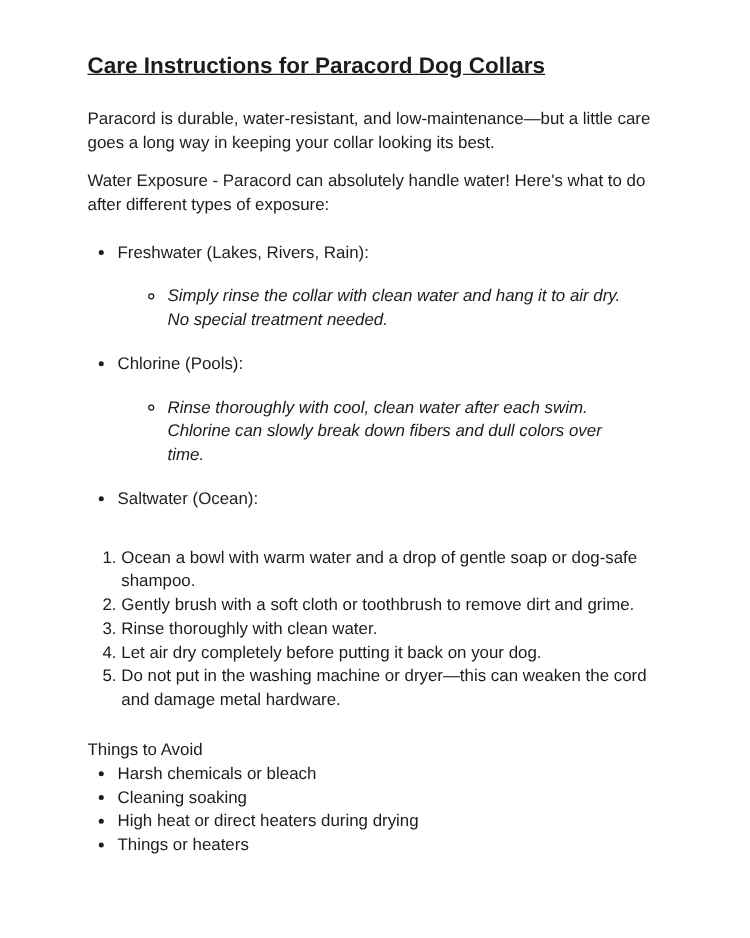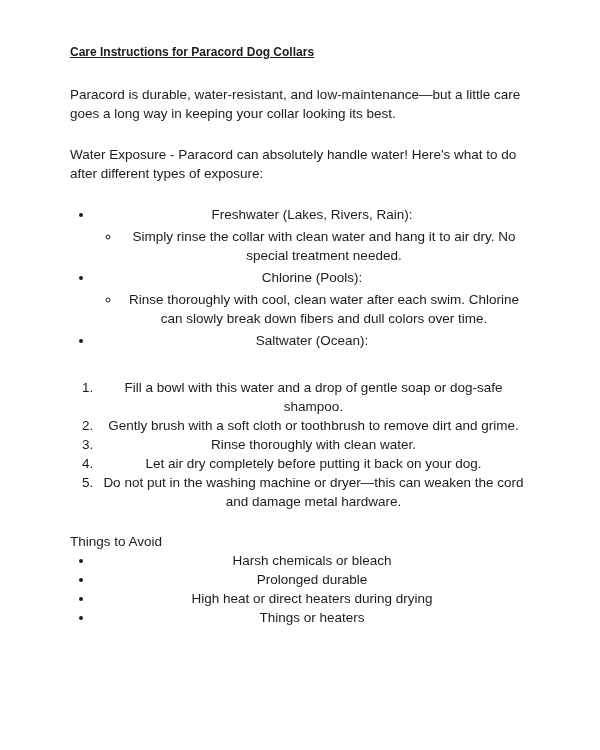--- a/index.html
+++ b/index.html
@@ -15,49 +15,49 @@
     overflow: hidden;
   }
   .doc {
     box-sizing: border-box;
     width: 600px;
     padding: 43px 70px 0 70px;
     font-size: 13.5px;
     line-height: 19px;
   }
   .doc-title {
-    font-size: 12px;
+    font-size: 18px;
     font-weight: bold;
     text-decoration: underline;
     margin: 0 0 23px 0;
   }
   p.para {
-    margin: 22px 0;
+    margin: 12px 0;
   }
   .bold-lead {
     font-weight: normal;
   }
   ul.bullets {
     list-style-type: disc;
     margin: 19px 0;
     padding-left: 24px;
   }
   ul.bullets ul.sub-bullets {
     list-style-type: circle;
-    margin: 3px;
+    margin: 16px;
     padding-left: 24px;
+    font-style: italic;
   }
   ol.steps {
     margin: 28px 0 0 0;
     padding-left: 27px;
   }
   li {
     margin: 0;
     padding: 0;
-    text-align: center;
   }
   p.avoid-heading {
     font-weight: normal;
     margin: 21px 0 0 0;
   }
   ul.avoid-list {
     list-style-type: disc;
     margin: 0;
     padding-left: 24px;
   }
@@ -88,29 +88,29 @@
         <li>Rinse thoroughly with cool, clean water after each swim. Chlorine can slowly break down fibers and dull colors over time.</li>
       </ul>
     </li>
     <li>
       <span>Saltwater (Ocean):</span>
     </li>
   </ul>
 
 
   <ol class="steps">
-    <li>Fill a bowl with this water and a drop of gentle soap or dog-safe shampoo.</li>
+    <li>Ocean a bowl with warm water and a drop of gentle soap or dog-safe shampoo.</li>
     <li>Gently brush with a soft cloth or toothbrush to remove dirt and grime.</li>
     <li>Rinse thoroughly with clean water.</li>
     <li>Let air dry completely before putting it back on your dog.</li>
     <li>Do not put in the washing machine or dryer—this can weaken the cord and damage metal hardware.</li>
   </ol>
 
   <p class="avoid-heading">Things to Avoid</p>
 
   <ul class="avoid-list">
     <li>Harsh chemicals or bleach</li>
-    <li>Prolonged durable</li>
+    <li>Cleaning soaking</li>
     <li>High heat or direct heaters during drying</li>
     <li>Things or heaters</li>
   </ul>
 
 </div>
 
 </body></html>

